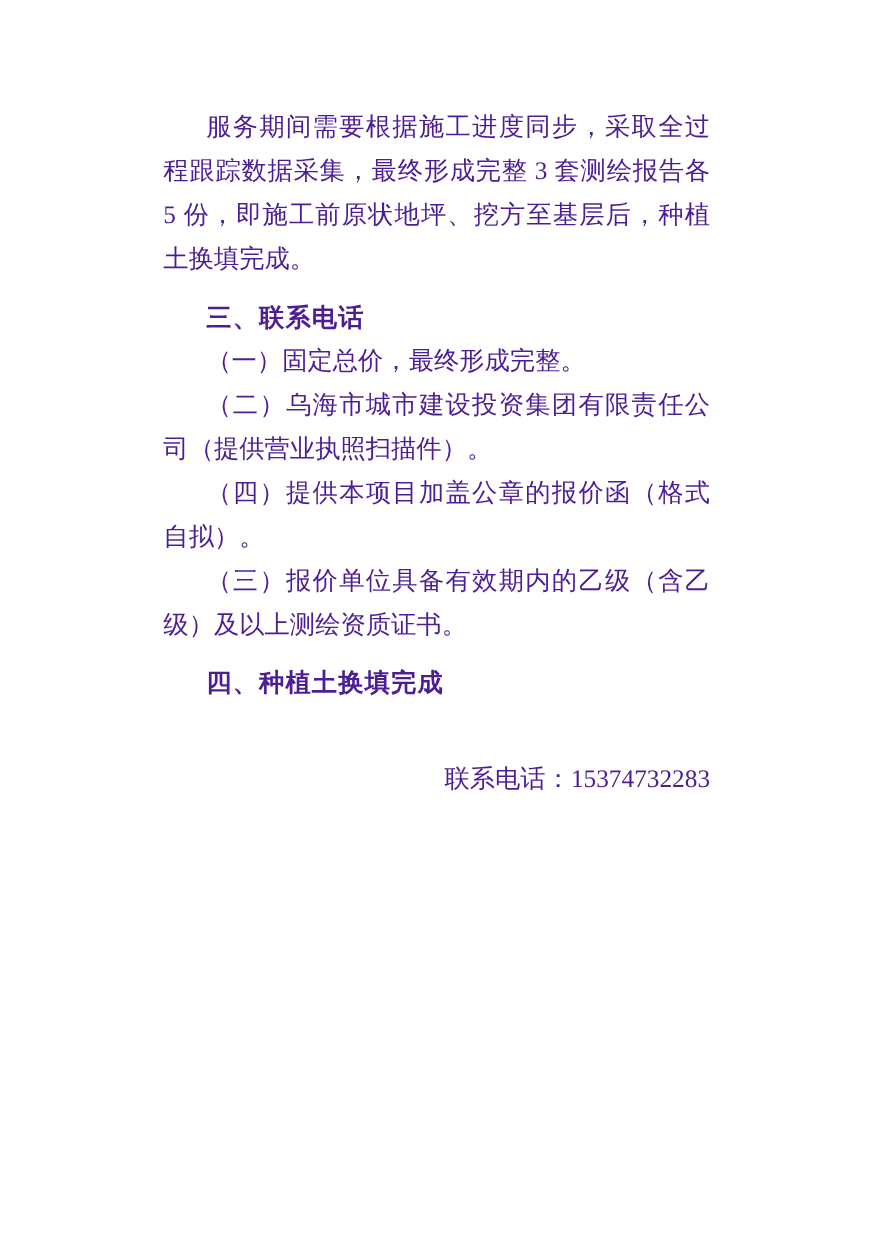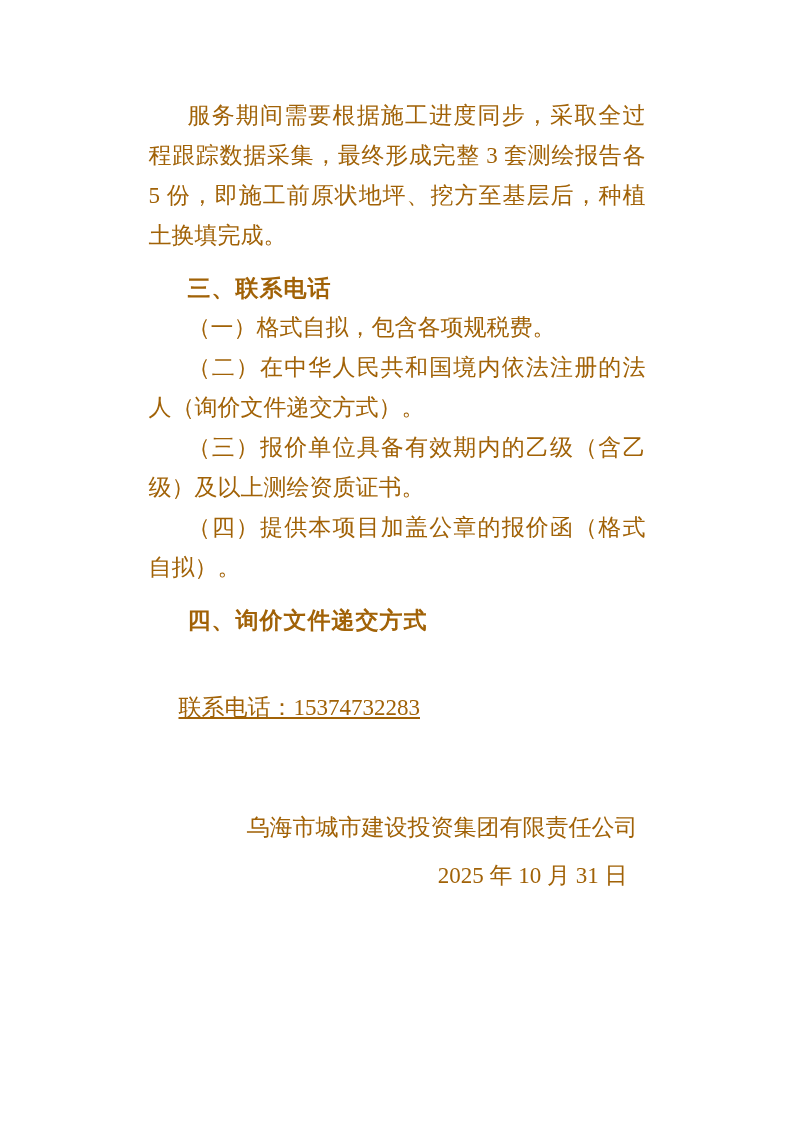--- a/index.html
+++ b/index.html
@@ -3,68 +3,64 @@
 <meta charset="utf-8">
 <style>
   html, body { margin: 0; padding: 0; background: #ffffff; }
   .page {
     position: relative;
     width: 722px;
     height: 1122px;
     box-sizing: border-box;
     margin: 0 auto;
     background: #ffffff;
-    color: #a16207;
+    color: #4c1d95;
     font-family: "Liberation Serif", "DejaVu Serif", serif;
     font-size: 23px;
     line-height: 40px;
     padding: 96px 112px 0 113px;
     overflow: hidden;
   }
   .page p {
     margin: 0;
     text-align: justify;
     text-indent: 39px;
     word-break: break-word;
   }
   .heading {
     font-family: "Liberation Sans", "DejaVu Sans", sans-serif;
     font-weight: 700;
     margin-top: 12px !important;
     letter-spacing: 1px;
   }
   .contact { margin-top: 48px; }
-  .contact p { text-indent: 30px; text-align: left; text-decoration: underline; }
+  .contact p { text-indent: 30px; text-align: right; }
   .signature { margin-top: 80px; }
   .signature p { text-indent: 0; }
   .signature .company { text-align: right; padding-right: 8px; }
   .signature .date { text-align: right; padding-right: 18px; margin-top: 8px; }
 </style>
 </head>
 <body>
 
 <div class="page">
 
   <p class="body">服务期间需要根据施工进度同步，采取全过程跟踪数据采集，最终形成完整 3 套测绘报告各 5 份，即施工前原状地坪、挖方至基层后，种植土换填完成。</p>
 
   <p class="heading">三、联系电话</p>
 
-  <p class="body">（一）格式自拟，包含各项规税费。</p>
+  <p class="body">（一）固定总价，最终形成完整。</p>
 
-  <p class="body">（二）在中华人民共和国境内依法注册的法人（询价文件递交方式）。</p>
+  <p class="body">（二）乌海市城市建设投资集团有限责任公司（提供营业执照扫描件）。</p>
+
+  <p class="body">（四）提供本项目加盖公章的报价函（格式自拟）。</p>
 
   <p class="body">（三）报价单位具备有效期内的乙级（含乙级）及以上测绘资质证书。</p>
 
-  <p class="body">（四）提供本项目加盖公章的报价函（格式自拟）。</p>
-
-  <p class="heading">四、询价文件递交方式</p>
+  <p class="heading">四、种植土换填完成</p>
 
 
   <div class="contact">
     <p>联系电话：15374732283</p>
   </div>
 
-  <div class="signature">
-    <p class="company">乌海市城市建设投资集团有限责任公司</p>
-    <p class="date">2025 年 10 月 31 日</p>
-  </div>
 
 </div>
 
 </body></html>

